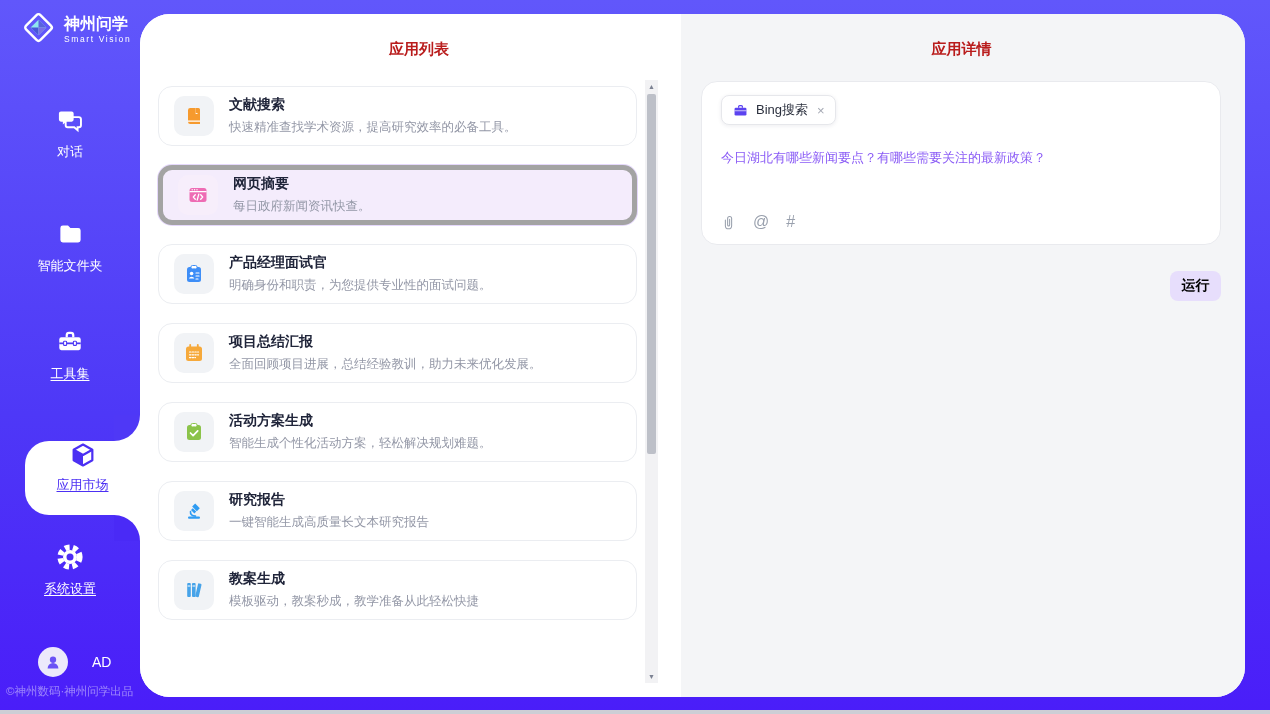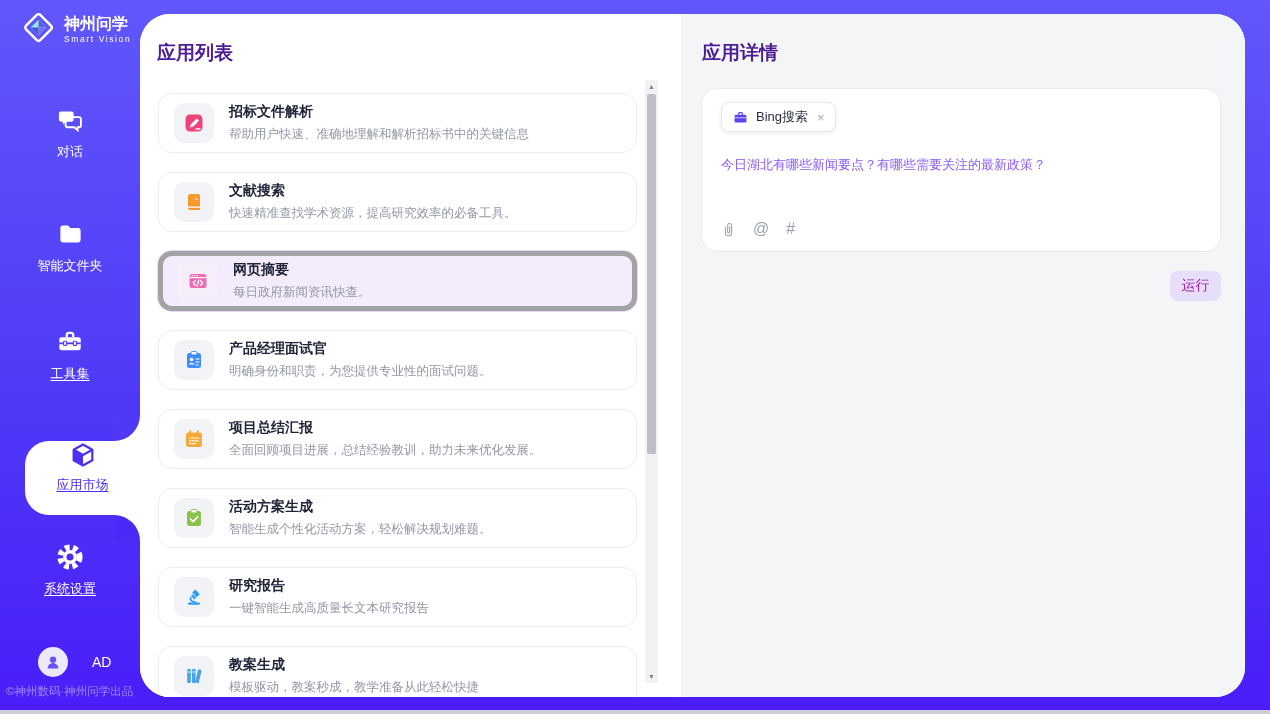--- a/index.html
+++ b/index.html
@@ -34,21 +34,21 @@
               color:#fff; font-size:14px; cursor:pointer; }
   .avatar { width:30px; height:30px; border-radius:50%; background:#ece9fb; display:flex;
             align-items:center; justify-content:center; }
   .copyright { position:absolute; top:684px; left:6px; width:134px; font-size:11.5px;
                color:rgba(255,255,255,.45); white-space:nowrap; }
 
   
   .content { position:absolute; left:140px; top:14px; width:1105px; height:683px;
              border-radius:30px; background:#fff; display:flex; overflow:hidden; }
 
-  .panel-title { font-size:19px; font-weight:700; color:#4c1d95; }
+  .panel-title { font-size:15px; font-weight:700; color:#b91c1c;text-align:center; }
 
   .list-panel { width:543px; background:#fff; position:relative; padding-top:26px; }
   .list-panel .panel-title { margin-left:17px; }
   .cards { margin-top:27px; }
   .card { width:479px; height:60px; margin:0 0 19px 18px; border:1px solid #ebedf1; border-radius:14px;
           background:#fff; display:flex; align-items:center; padding-left:15px; gap:15px; cursor:pointer; }
   .card.selected { background:#f4ecfc; border:5px solid #a3a3a3; box-shadow:0 0 0 1px rgba(168,125,242,.30); }
   .card.selected .card-icon { background:#f7eefb; }
   .card-icon { width:40px; height:40px; border-radius:10px; background:#f1f3f6; flex:none;
                display:flex; align-items:center; justify-content:center; }
@@ -67,22 +67,22 @@
                  border-radius:16px; padding:13px 19px; position:relative; }
   .tool-tag { display:inline-flex; align-items:center; gap:8px; height:30px; padding:0 10px 0 11px;
               border:1px solid #e6e7eb; border-radius:8px; background:#fff;
               box-shadow:0 1px 4px rgba(30,30,60,.08); font-size:13px; color:#2a2f3d; cursor:pointer; }
   .tag-close { color:#a3a7b2; font-size:13px; margin-left:1px; cursor:pointer; }
   .prompt-text { margin-top:23px; font-size:13px; color:#8b5cf6; line-height:1.5; }
   .attach-row { position:absolute; left:19px; bottom:13px; display:flex; gap:17px; align-items:center;
                 color:#99a0ad; }
   .attach-glyph { font-size:16px; cursor:pointer; }
   .run-btn { position:absolute; top:257px; right:24px; width:51px; height:30px; background:#e7defc;
-             color:#a21caf; font-size:14px; border:none; border-radius:8px; cursor:pointer;
-             font-family:inherit; }
+             color:#000000; font-size:14px; border:none; border-radius:8px; cursor:pointer;
+             font-family:inherit;font-weight:bold; }
 
   .bottom-strip { position:absolute; left:0; bottom:0; width:100%; height:4px; background:#cdced5; }
 </style>
 </head>
 <body>
 
 <div class="sidebar">
   <div class="brand">
     <span>
       <svg width="37" height="37" viewBox="0 0 40 40">
@@ -168,33 +168,20 @@
   <div class="copyright">©神州数码·神州问学出品</div>
 </div>
 
 <div class="content">
 
   <section class="list-panel">
     <h2 class="panel-title">应用列表</h2>
 
     <div class="cards">
 
-      <div class="card">
-        <div class="card-icon" style="color: rgb(240, 67, 122);">
-          <svg width="22" height="22" viewBox="0 0 22 22">
-            <rect x="2.5" y="2.5" width="17" height="17" rx="4.5" fill="currentColor"></rect>
-            <path d="M7 15.5l1.1-3.4 5.6-5.6 2.3 2.3-5.6 5.6z" fill="#fff"></path>
-            <path d="M13 17h4" stroke="#fff" stroke-width="1.4" stroke-linecap="round"></path>
-          </svg>
-        </div>
-        <div class="card-text">
-          <div class="card-title">招标文件解析</div>
-          <div class="card-desc">帮助用户快速、准确地理解和解析招标书中的关键信息</div>
-        </div>
-      </div>
 
       <div class="card">
         <div class="card-icon" style="color: rgb(246, 154, 46);">
           <svg width="22" height="22" viewBox="0 0 22 22">
             <path d="M5 5.2A2.2 2.2 0 0 1 7.2 3h8.3a1.5 1.5 0 0 1 1.5 1.5V19H7.2A2.2 2.2 0 0 1 5 16.8z" fill="currentColor"></path>
             <path d="M5 16.2h12" stroke="#fff" stroke-width="1.2"></path>
             <rect x="12.4" y="3" width="2.6" height="6" fill="#fff"></rect>
             <path d="M12.4 9l1.3-1.3L15 9V3h-2.6z" fill="currentColor"></path>
           </svg>
         </div>

